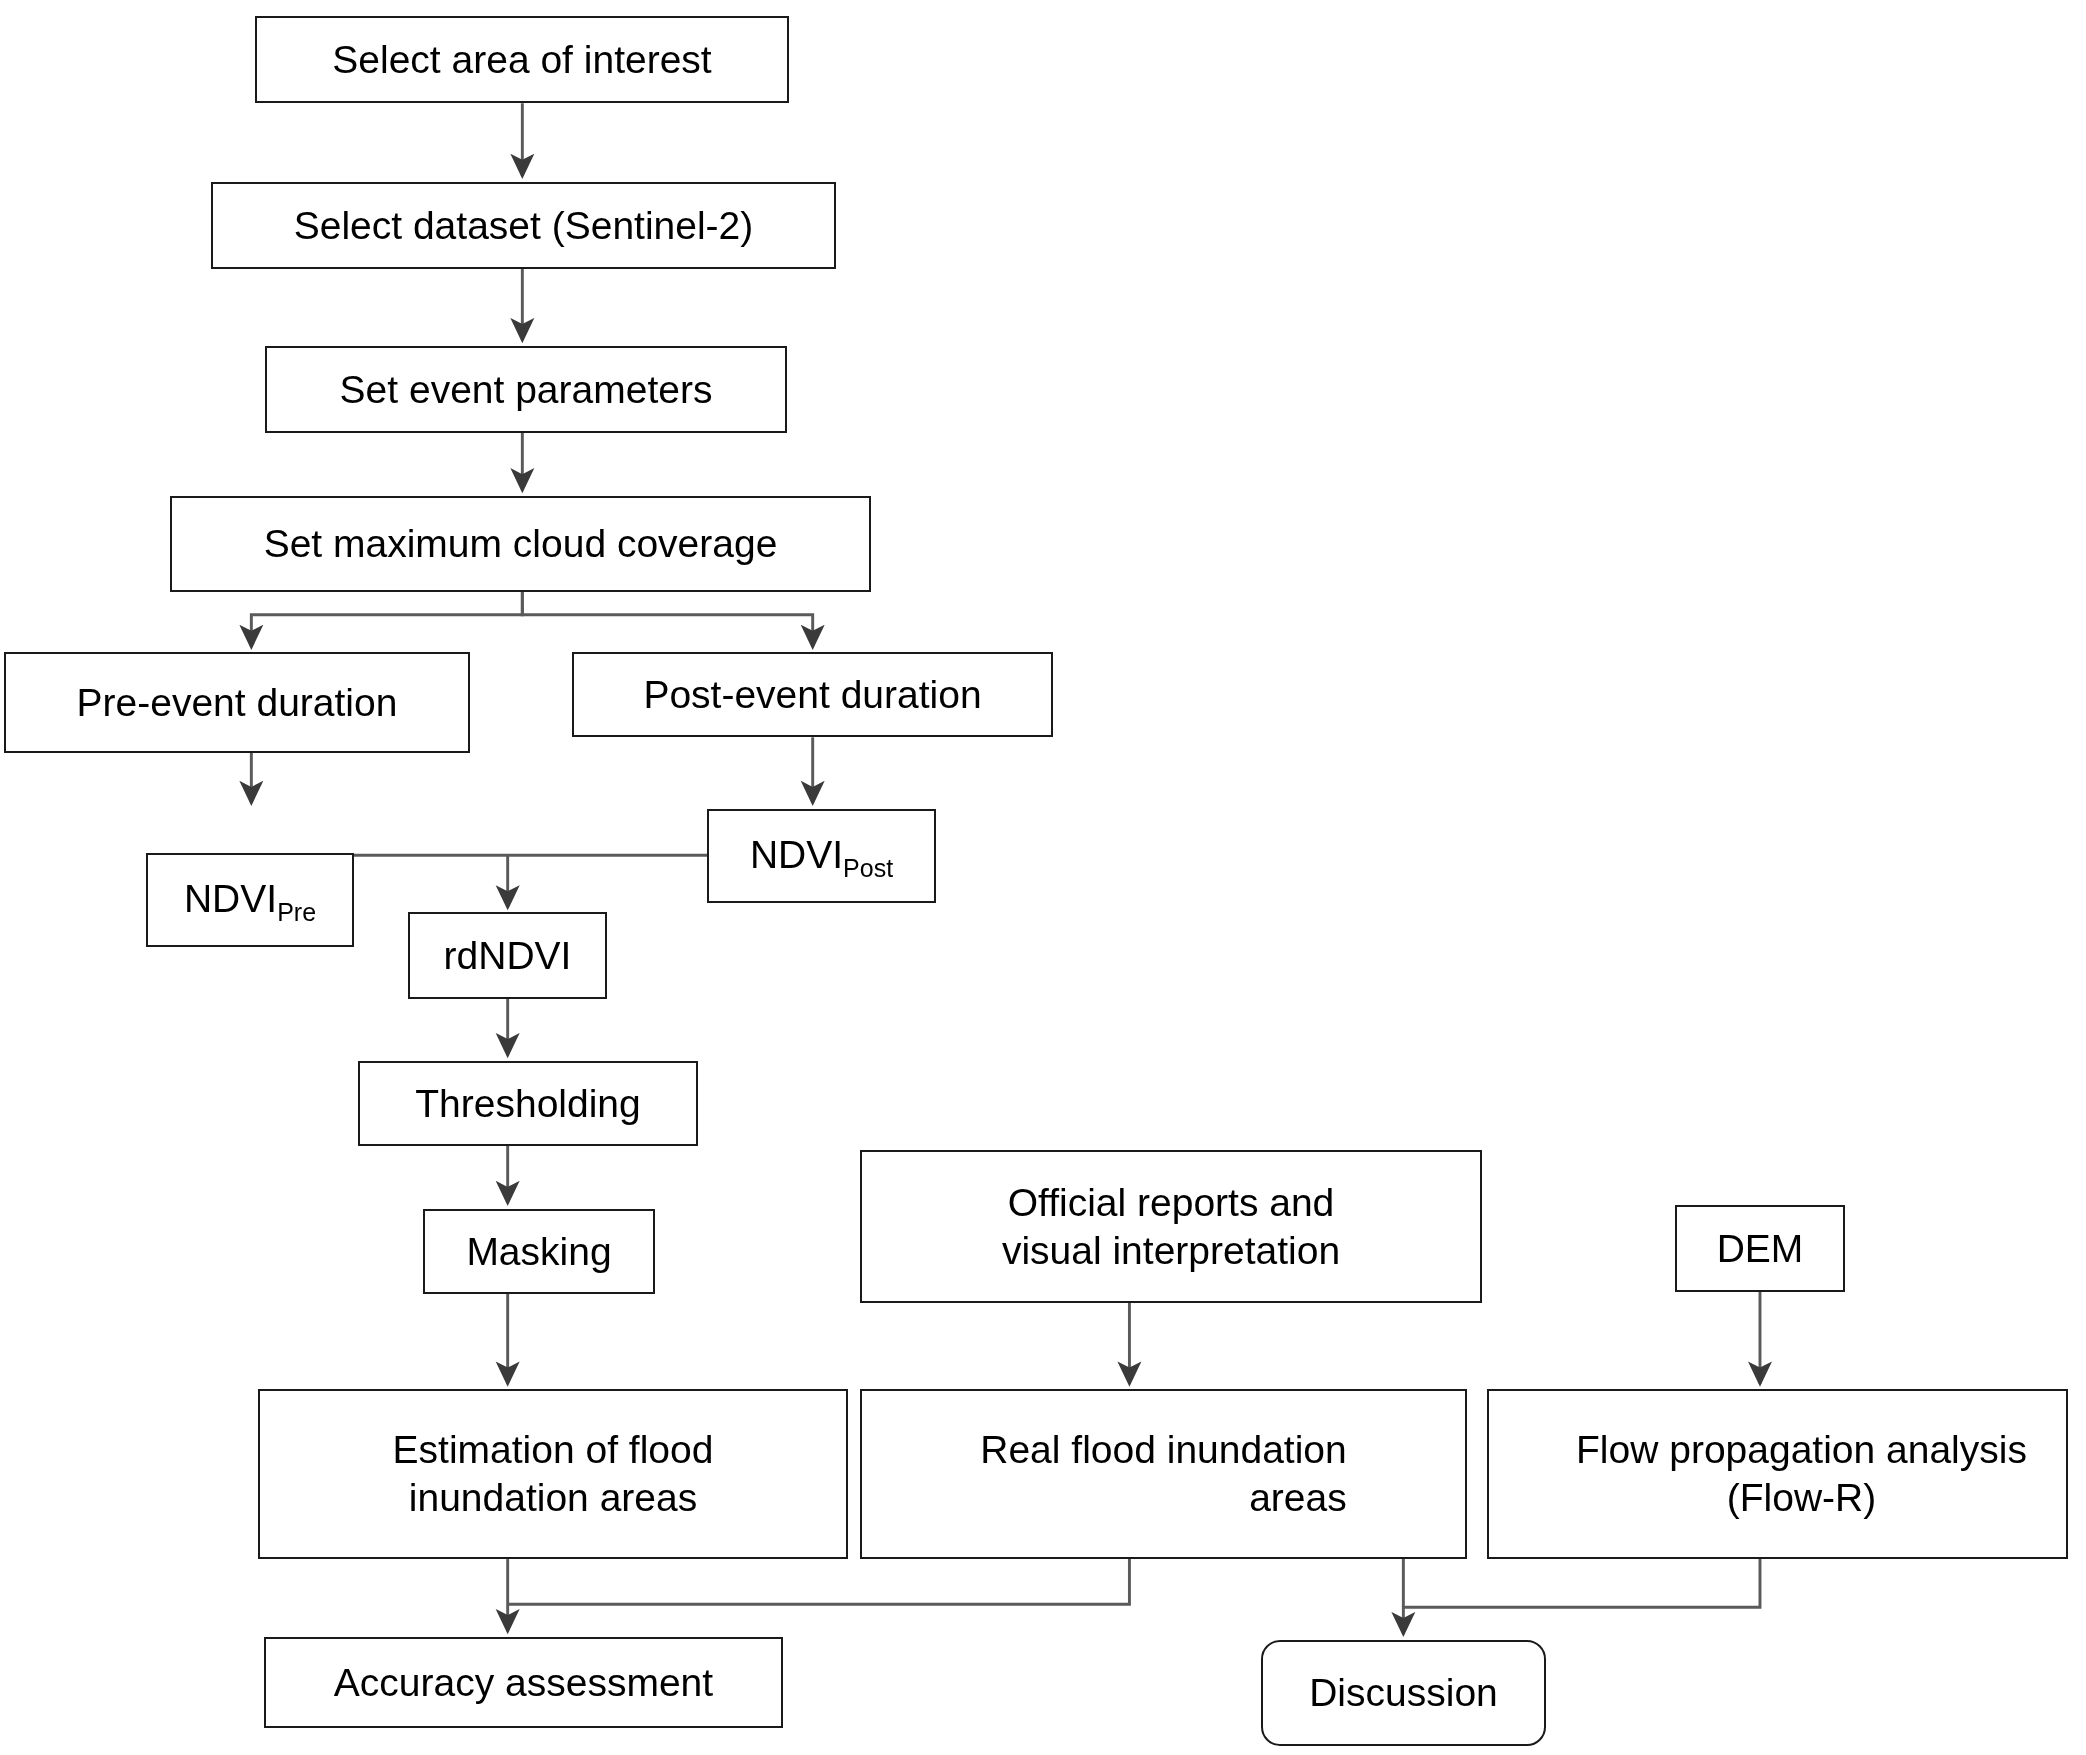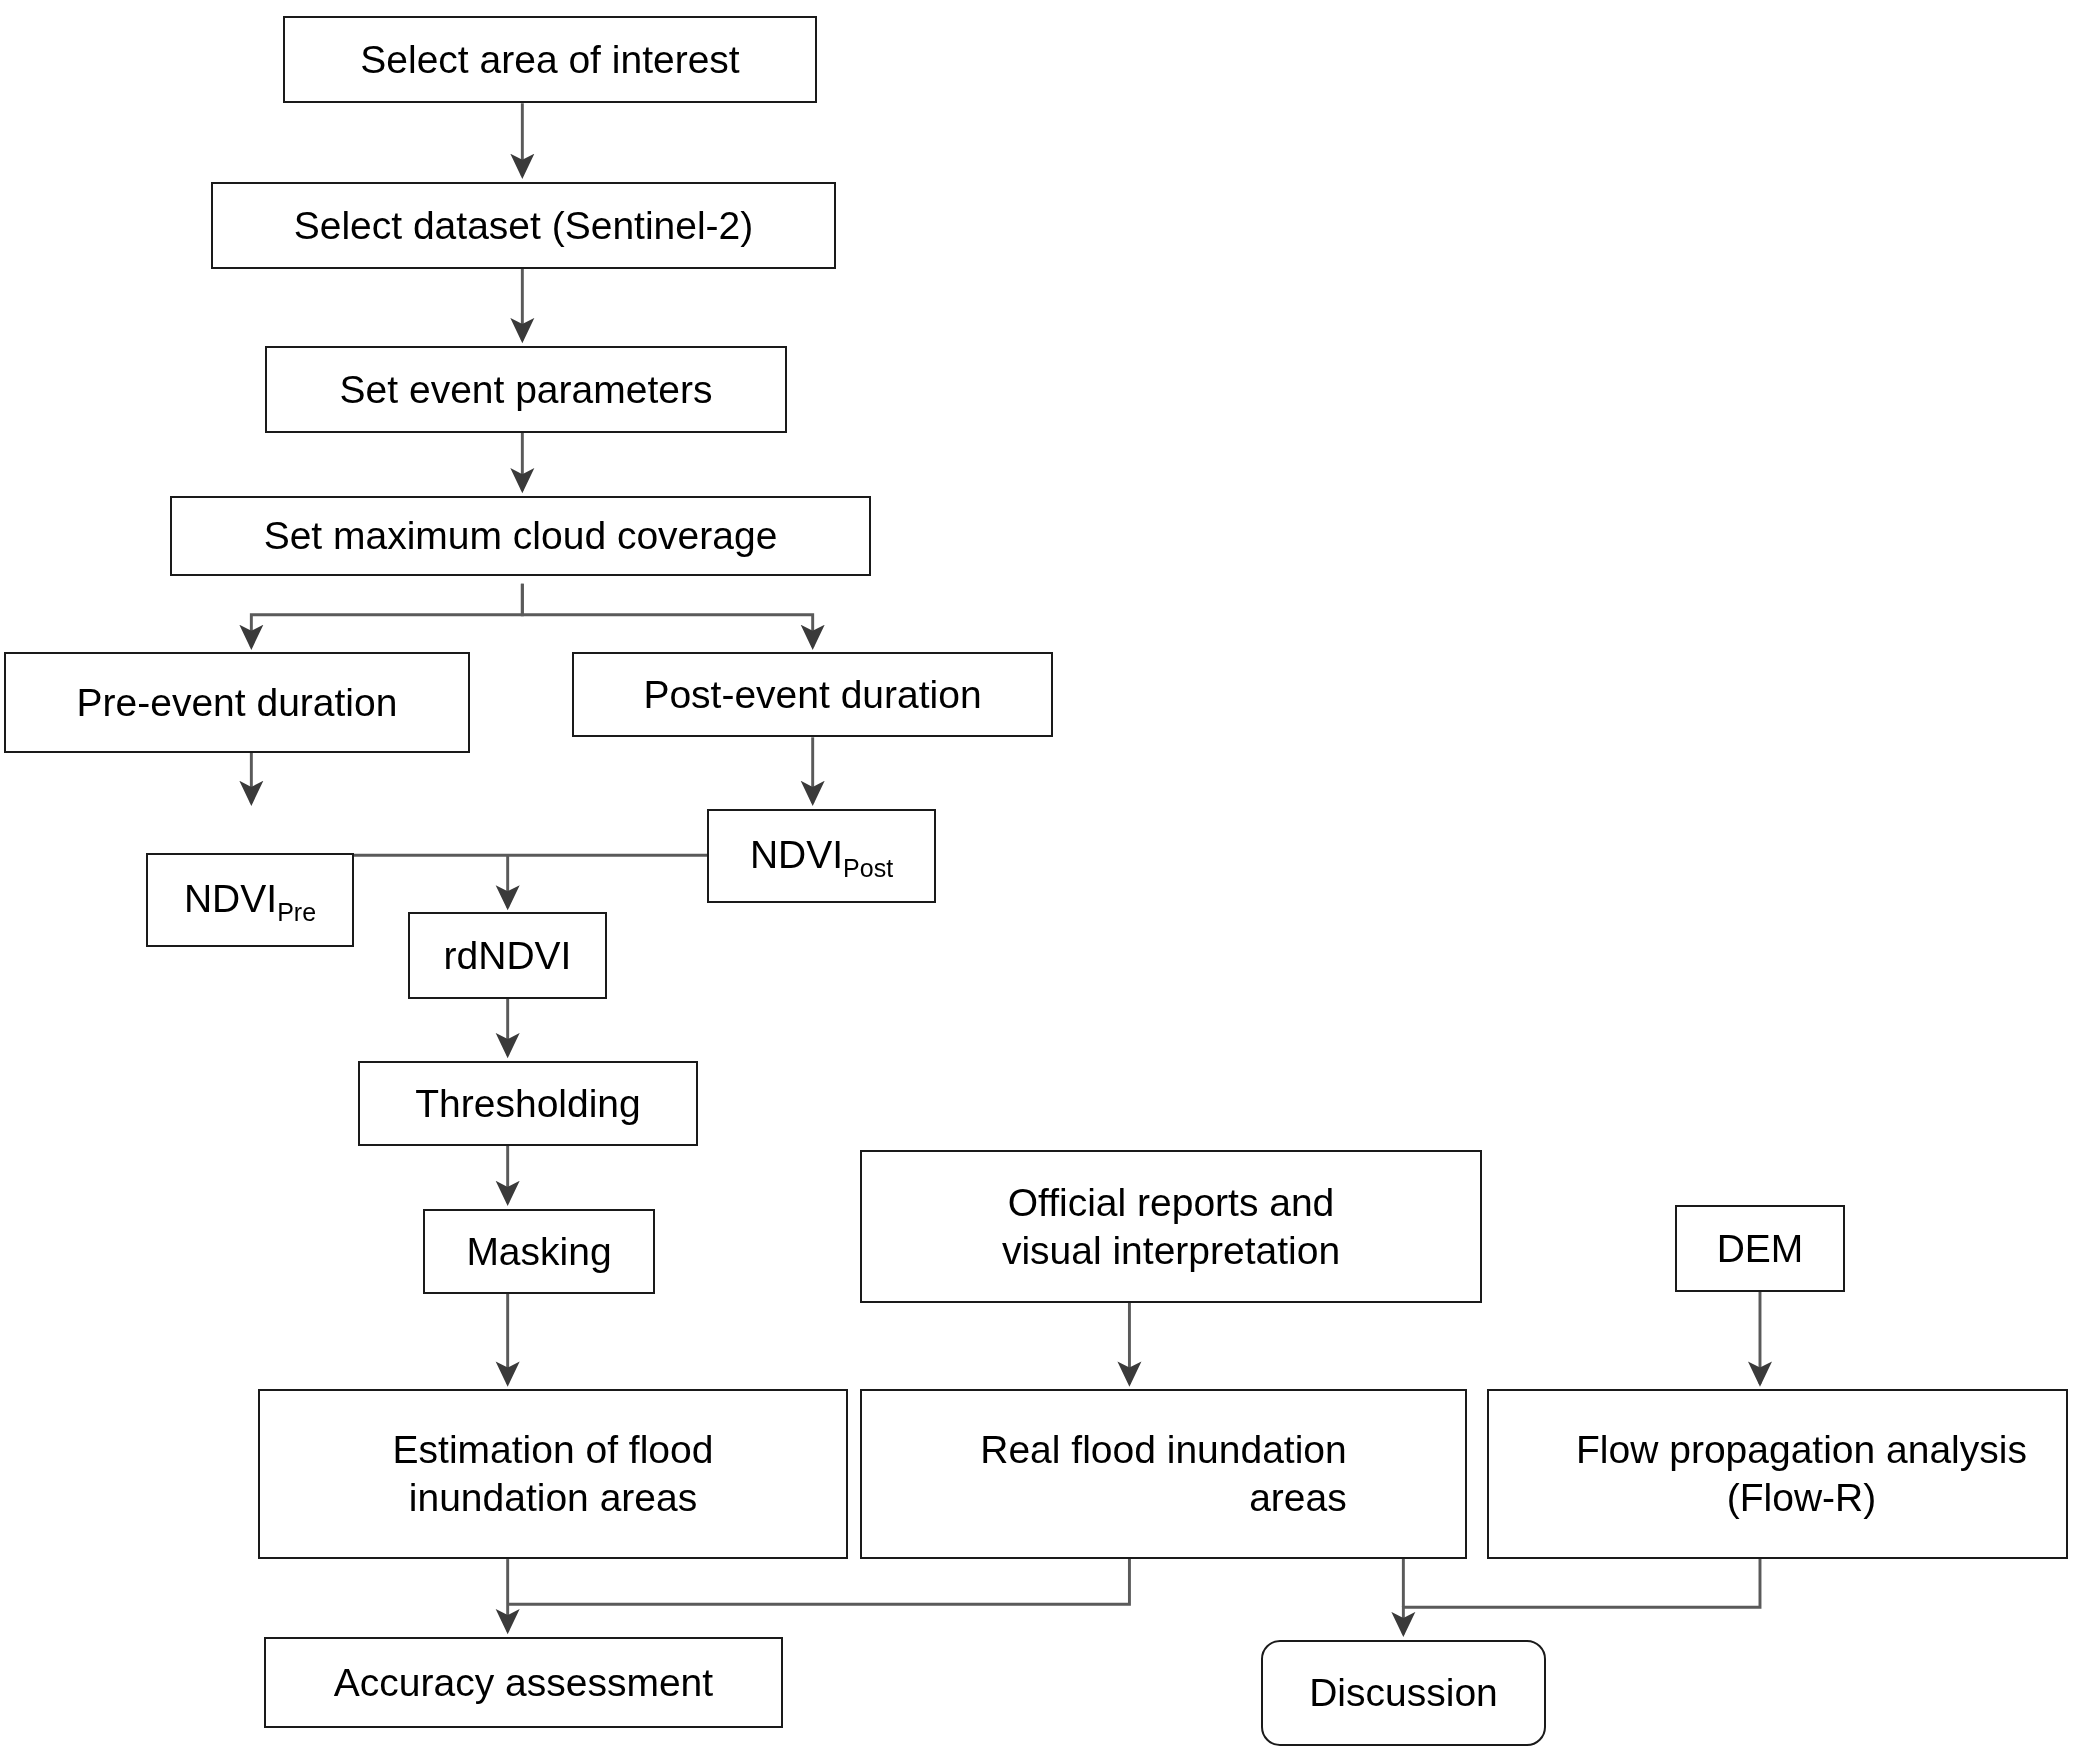--- a/index.html
+++ b/index.html
@@ -101,33 +101,33 @@
     <g stroke="#5a5a5a" stroke-width="5" fill="none">
 
       <path d="M603,1458 L1205,1458"></path>
 
       <path d="M1925,2658 L1925,2735 L865,2735"></path>
 
       <path d="M2392,2495 L2392,2740"></path>
     </g>
   </svg>
 
-  <div class="node" style="left:255px; top:16.4px; width:534px; height:87px;margin-left:28px;">
+  <div class="node" style="left:255px; top:16.4px; width:534px; height:87px;">
     <span class="label">Select area of interest</span>
   </div>
 
   <div class="node" style="left:211px; top:182px; width:625px; height:87px;">
     <span class="label">Select dataset (Sentinel-2)</span>
   </div>
 
   <div class="node" style="left:265px; top:346px; width:522px; height:87px;align-items:center;">
     <span class="label">Set event parameters</span>
   </div>
 
-  <div class="node" style="left:170px; top:496px; width:701px; height:80px;">
+  <div class="node" style="left:170px; top:496px; width:701px; height:96px;">
     <span class="label">Set maximum cloud coverage</span>
   </div>
 
   <div class="node" style="left:4px; top:652px; width:466px; height:101px;">
     <span class="label">Pre-event duration</span>
   </div>
 
   <div class="node" style="left:572px; top:652px; width:481px; height:85px;">
     <span class="label">Post-event duration</span>
   </div>

